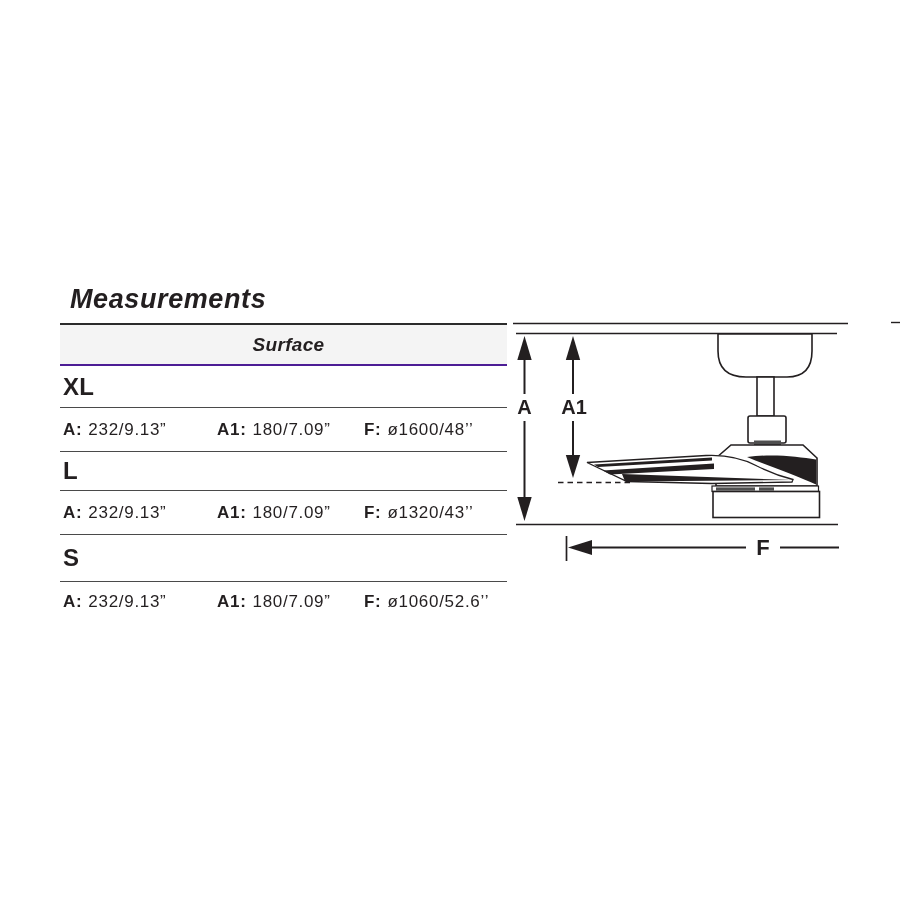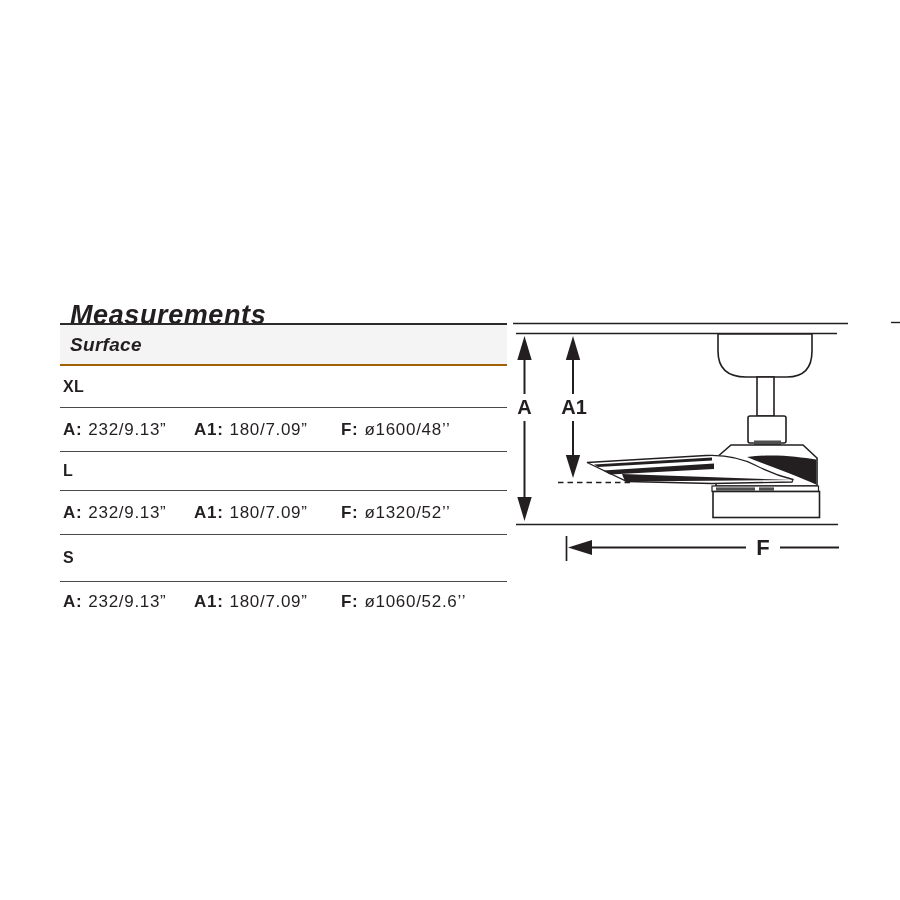--- a/index.html
+++ b/index.html
@@ -7,53 +7,53 @@
     --line:#231f20;
     --header-bg:#f4f4f4;
   }
   *{margin:0;padding:0;box-sizing:border-box;}
   html,body{background:#fff;}
   body{
     width:900px;height:900px;position:relative;overflow:hidden;
     font-family:"Liberation Sans",sans-serif;color:var(--text);
   }
   .page-title{
-    position:absolute;left:70px;top:300px;
+    position:absolute;left:70px;top:284px;
     font-size:27px;font-weight:bold;font-style:italic;letter-spacing:.6px;
     color:var(--text);
   }
   .spec-table{
     position:absolute;left:60px;top:323px;width:447px;
     border-top:2px solid #2b2b2b;
   }
   .thead{
     height:41px;background:var(--header-bg);
-    border-bottom:2px solid #a16207;
+    border-bottom:2px solid #4c1d95;
     display:flex;align-items:center;padding-left:10px;
-    font-size:19px;font-weight:bold;font-style:italic;letter-spacing:.3px;
+    font-size:19px;font-weight:bold;font-style:italic;letter-spacing:.3px;justify-content:center;
   }
   .size-row{
     display:flex;align-items:center;padding-left:3px;
-    font-size:16px;font-weight:bold;letter-spacing:.3px;
+    font-size:24px;font-weight:bold;letter-spacing:.3px;
     border-bottom:1px solid #4a4a4a;
   }
   .r-xl{height:42px;}
   .r-l{height:39px;}
   .r-s{height:47px;}
   .meas-row{
     display:flex;align-items:center;padding-left:3px;
     font-size:17px;letter-spacing:.7px;
     border-bottom:1px solid #4a4a4a;
   }
   .m-xl{height:44px;}
   .m-l{height:44px;}
   .m-s{height:40px;border-bottom:none;}
   .cell{display:inline-flex;align-items:baseline;white-space:nowrap;}
   .c1{width:131px;}
-  .c2{width:147px;}
+  .c2{width:147px;margin-left:23px;}
   .cell b{margin-right:6px;font-weight:bold;}
   .diagram{position:absolute;left:500px;top:315px;width:400px;height:270px;}
   .diagram .s{stroke:var(--line);fill:none;}
   .diagram .sf{stroke:var(--line);fill:#fff;}
   .diagram .fd{fill:var(--line);stroke:none;}
   .diagram .fg{fill:#4f4f4f;stroke:none;}
   .diagram text{
     font-family:"Liberation Sans",sans-serif;font-weight:bold;
     fill:var(--text);text-anchor:middle;
   }
@@ -95,21 +95,21 @@
     <span class="cell c1">
         <b>A:</b>
         <span>232/9.13”</span>
       </span>
     <span class="cell c2">
         <b>A1:</b>
         <span>180/7.09”</span>
       </span>
     <span class="cell c3">
         <b>F:</b>
-        <span>ø1320/52’’</span>
+        <span>ø1320/43’’</span>
       </span>
   </div>
 
   <div class="size-row r-s">
     <span>S</span>
   </div>
   <div class="meas-row m-s">
     <span class="cell c1">
         <b>A:</b>
         <span>232/9.13”</span>

